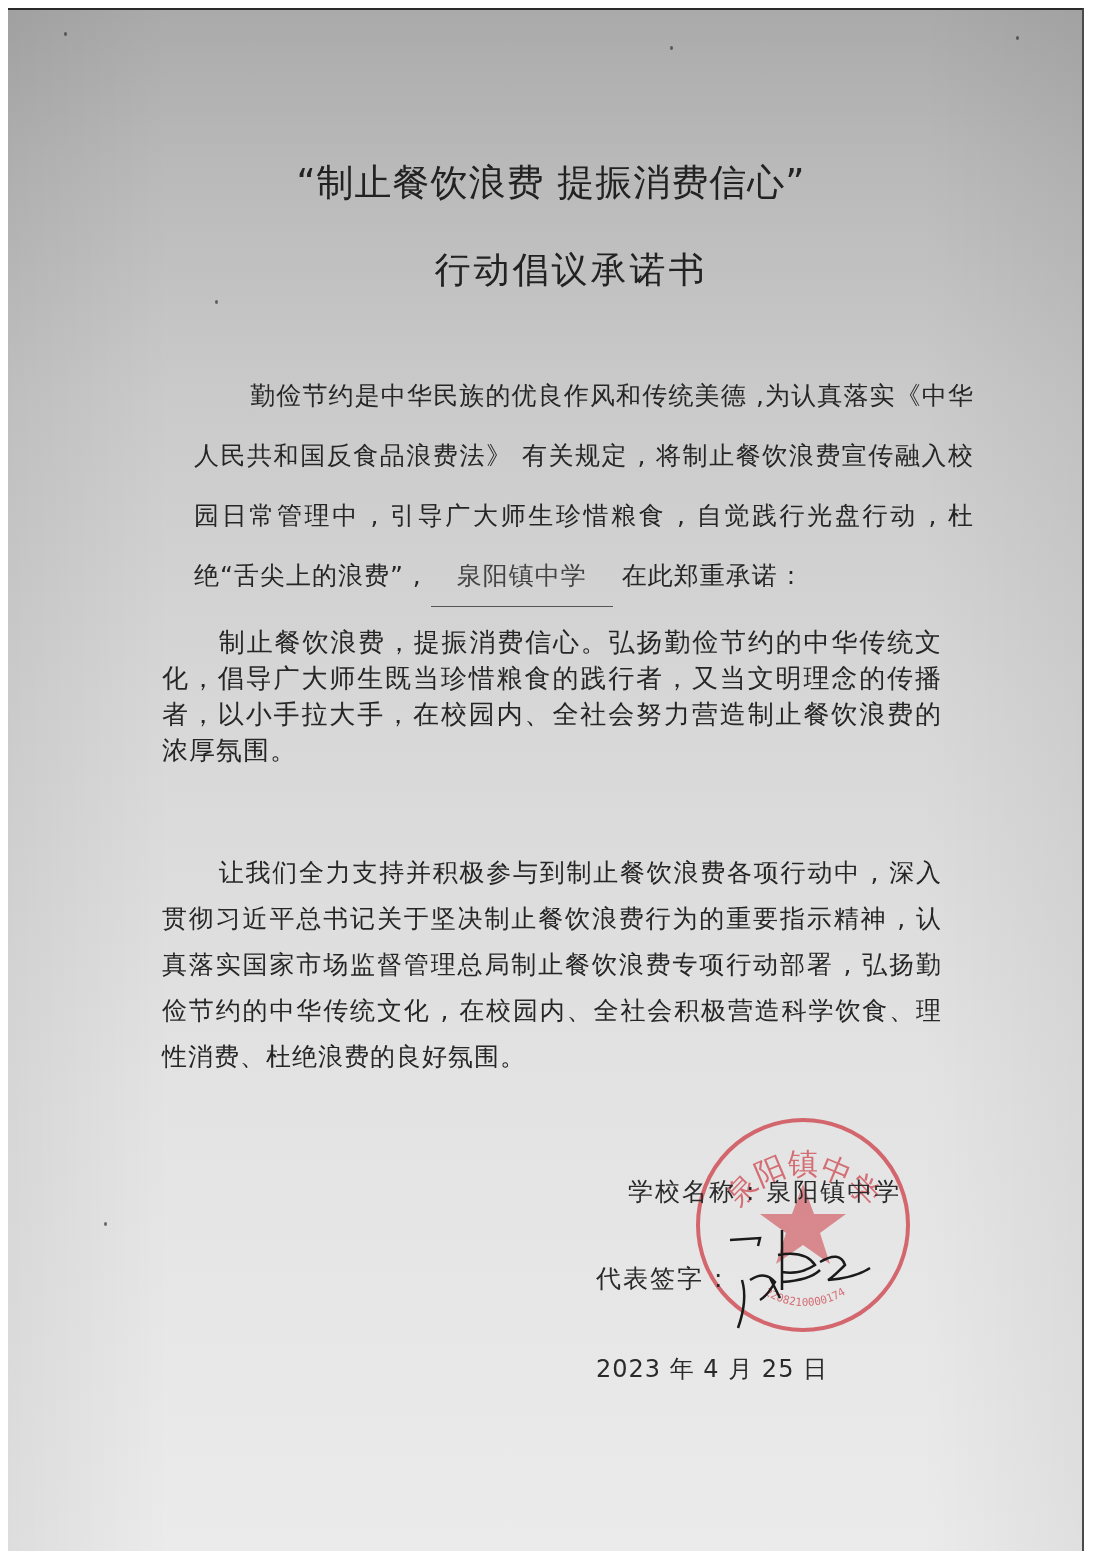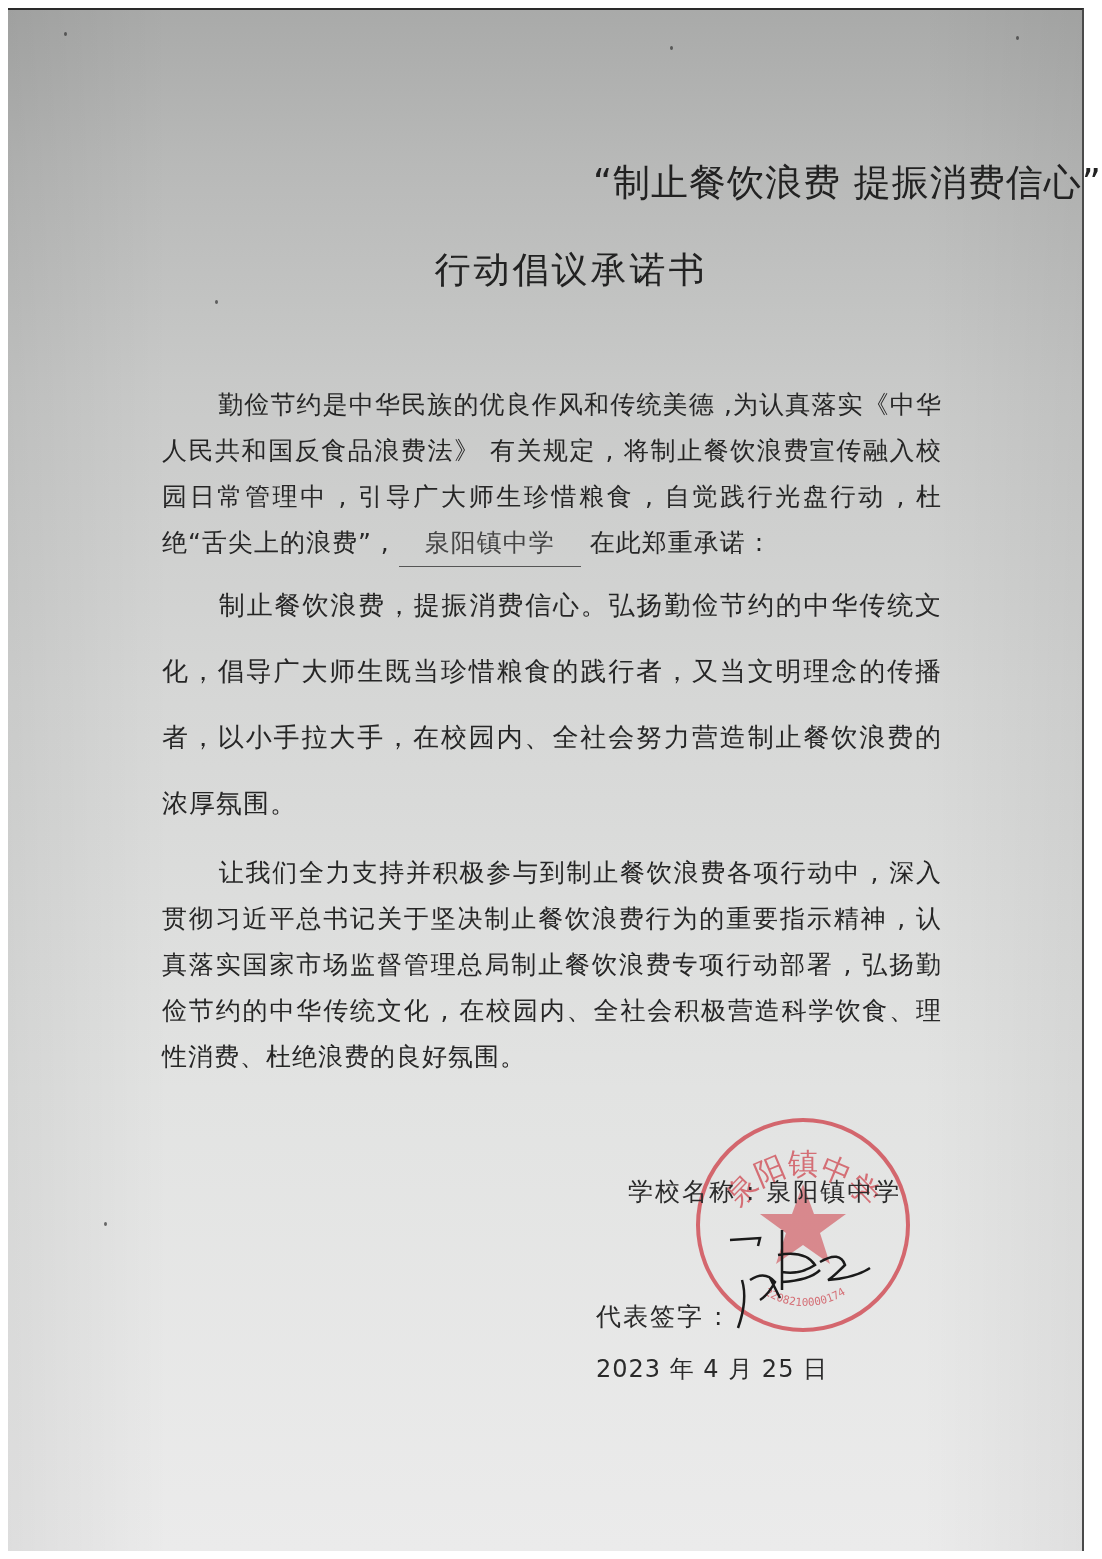--- a/index.html
+++ b/index.html
@@ -38,21 +38,21 @@
       height: 4px;
       background: #333;
       border-radius: 50%;
       opacity: 0.7;
     }
     .title-1 {
       position: absolute;
       left: 0;
       width: 1102px;
       top: 158px;
-      text-align: right;
+      text-align: center;
       font-size: 37px;
       color: #222;
       letter-spacing: 1px;
     }
     .title-2 {
       position: absolute;
       left: 0;
       width: 1102px;
       top: 246px;
       text-align: center;
@@ -64,40 +64,40 @@
     .para {
       position: absolute;
       left: 162px;
       width: 780px;
       color: #262626;
       font-size: 25px;
       letter-spacing: 1px;
       text-align: justify;
     }
     .para .indent { display: inline-block; width: 56px; }
-    .p1 { top: 382px; line-height: 46px; }
-    .p2 { top: 572px; line-height: 66px; font-size: 26px; }
+    .p1 { top: 366px; line-height: 60px; margin-left: 32px; }
+    .p2 { top: 624px; line-height: 36px; font-size: 26px; }
     .p3 { top: 850px; line-height: 46px; }
     .fill-in {
       display: inline-block;
       min-width: 170px;
       border-bottom: 1.5px solid #555;
       text-align: center;
       padding: 0 6px;
       color: #444;
     }
     .sig-row {
       position: absolute;
       left: 596px;
       color: #2a2a2a;
       font-size: 25px;
       letter-spacing: 2px;
     }
     .school-row { top: 1175px; margin-left: 32px; }
-    .sign-row { top: 1262px; margin-top: 38px; }
+    .sign-row { top: 1262px; }
     .date-row { top: 1353px; font-size: 24px; letter-spacing: 1px; }
     .stamp {
       position: absolute;
       left: 696px;
       top: 1118px;
       width: 214px;
       height: 214px;
       border: 4px solid rgba(205, 60, 70, 0.75);
       border-radius: 50%;
       box-sizing: border-box;

